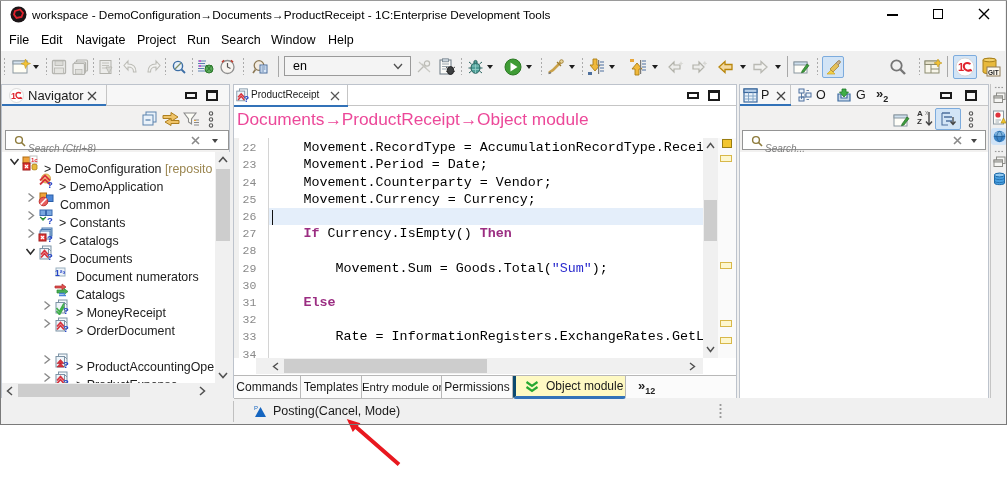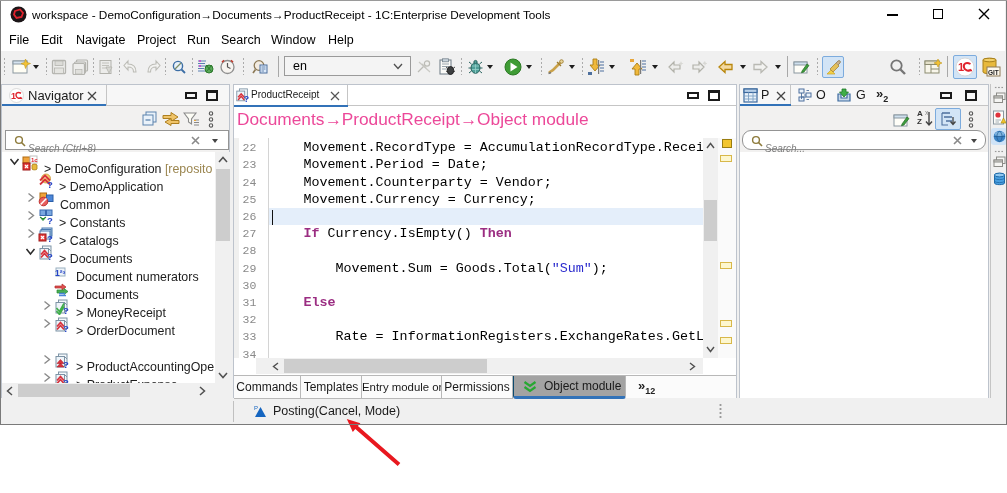--- a/index.html
+++ b/index.html
@@ -30,21 +30,21 @@
 #status { position:absolute; left:1px; top:399px; width:1004px; height:25px; background:#f0f0f0; }
 .sbthumb { position:absolute; background:#cdcdcd; }
 .mono { font-family:"Liberation Mono",monospace; }
 .trow { position:absolute; left:0; height:18px; width:400px; }
 .trow .tlbl { position:absolute; top:0; font-size:12.4px; color:#1c1c1c; line-height:18px; white-space:pre;margin-top:8px; }
 .chevo,.chevc,.ticon { position:absolute; top:3px; }
 .chevo,.chevc { top:4px; }
 .kw { color:#9b2d82; font-weight:bold; }
 .str { color:#2a2acd; }
 .btab { position:absolute; top:0; height:23px; border-right:1px solid #b8b8b8; font-size:12px; color:#1a1a1a; text-align:center; line-height:22px; border-bottom:1px solid #b8b8b8; background:#fbfbfb; white-space:nowrap; overflow:hidden; }
-.btab.sel { background:#a3a3a3; border-bottom:3px solid #3272b8; line-height:20px; border-bottom-left-radius:3px; border-bottom-right-radius:3px; border-left:1px solid #0c4a6e; text-align:center; }
+.btab.sel { background:#fef9c3; border-bottom:3px solid #3272b8; line-height:20px; border-bottom-left-radius:3px; border-bottom-right-radius:3px; border-left:3px solid #0c4a6e; text-align:center; }
 #btabs { }
 </style>
 </head>
 <body>
 <div id="win">
   <div class="abs" style="left:0;top:0;width:1px;height:425px;background:#7a7a7a;z-index:50"></div>
   <div class="abs" style="left:1006px;top:0;width:1px;height:425px;background:#7a7a7a;z-index:50"></div>
   <div class="abs" style="left:0;top:424px;width:1007px;height:1px;background:#7a7a7a;z-index:50"></div>
   <div class="abs" style="left:0;top:0;width:1007px;height:1px;background:#9a9a9a;z-index:50"></div>
   <div id="title">
@@ -414,21 +414,21 @@
           <text x="1" y="12.5" font-size="8.5" font-weight="bold" fill="#2645c8" font-family="Liberation Sans">1²³</text>
         </svg>
         <span class="tlbl" style="left:74px">Document numerators</span>
       </div>
       <div class="trow" style="top:126px">
         <svg class="ticon" style="left:52px" width="16" height="16" viewBox="0 0 16 16">
           <path d="M1 5 L8 5 L8 3 L12 6 L8 9 L8 7 L1 7 Z" fill="#e05050" stroke="#b02828" stroke-width="0.7"></path>
           <path d="M3 9 L10 9 L10 7.5 L14 10.5 L10 13.5 L10 12 L3 12 Z" fill="#4ab055" stroke="#2a8a34" stroke-width="0.7"></path>
           <path d="M5 12.5 L11 12.5 M5 14.5 L12 14.5" stroke="#4c86d8" stroke-width="1.4"></path>
         </svg>
-        <span class="tlbl" style="left:74px">Documents</span>
+        <span class="tlbl" style="left:74px">Catalogs</span>
       </div>
       <div class="trow" style="top:162px">
         <svg class="chevc" style="left:40px" width="10" height="11" viewBox="0 0 10 11">
             <path d="M2.5 1.5 L7.5 5.5 L2.5 9.5" stroke="#8a8a8a" stroke-width="1.4" fill="none"></path>
           </svg>
         <svg class="ticon" style="left:52px" width="16" height="16" viewBox="0 0 16 16">
             <use href="#pages"></use>
             <use href="#redroof"></use>
             <use href="#qmark"></use>
           </svg>
@@ -610,21 +610,21 @@
         <path d="M2 2 L2 14 L8 14" stroke="#4d6f9d" stroke-width="1.1" fill="none"></path>
         <path d="M13 6 L13 13 M10.5 10.5 L13 13.5 L15.5 10.5" stroke="#444" stroke-width="1.3" fill="none"></path>
       </svg>
     </div>
     <svg class="abs" style="left:227px;top:26px" width="8" height="17" viewBox="0 0 8 17">
       <circle cx="4" cy="2.5" r="1.7" fill="none" stroke="#555" stroke-width="1.1"></circle>
       <circle cx="4" cy="8.5" r="1.7" fill="none" stroke="#555" stroke-width="1.1"></circle>
       <circle cx="4" cy="14.5" r="1.7" fill="none" stroke="#555" stroke-width="1.1"></circle>
     </svg>
 
-    <div class="sbox" style="left:2px;top:45px;width:244px;border-radius:9px;">
+    <div class="sbox" style="left:2px;top:45px;width:244px;">
       <svg class="abs" style="left:8px;top:4px" width="12" height="12" viewBox="0 0 12 12">
         <circle cx="5" cy="5" r="3.4" fill="none" stroke="#8d7a3a" stroke-width="1.4"></circle>
         <line x1="7.5" y1="7.5" x2="11" y2="11" stroke="#8d7a3a" stroke-width="1.6"></line>
       </svg>
       <span class="hint">Search...</span>
       <svg class="abs" style="left:210px;top:5px" width="9" height="9" viewBox="0 0 9 9">
           <path d="M1 1 L8 8 M8 1 L1 8" stroke="#8a8a8a" stroke-width="1.6"></path>
         </svg>
       <div class="ddt" style="left:228px;top:8px;border-top-color:#444"></div>
     </div>

